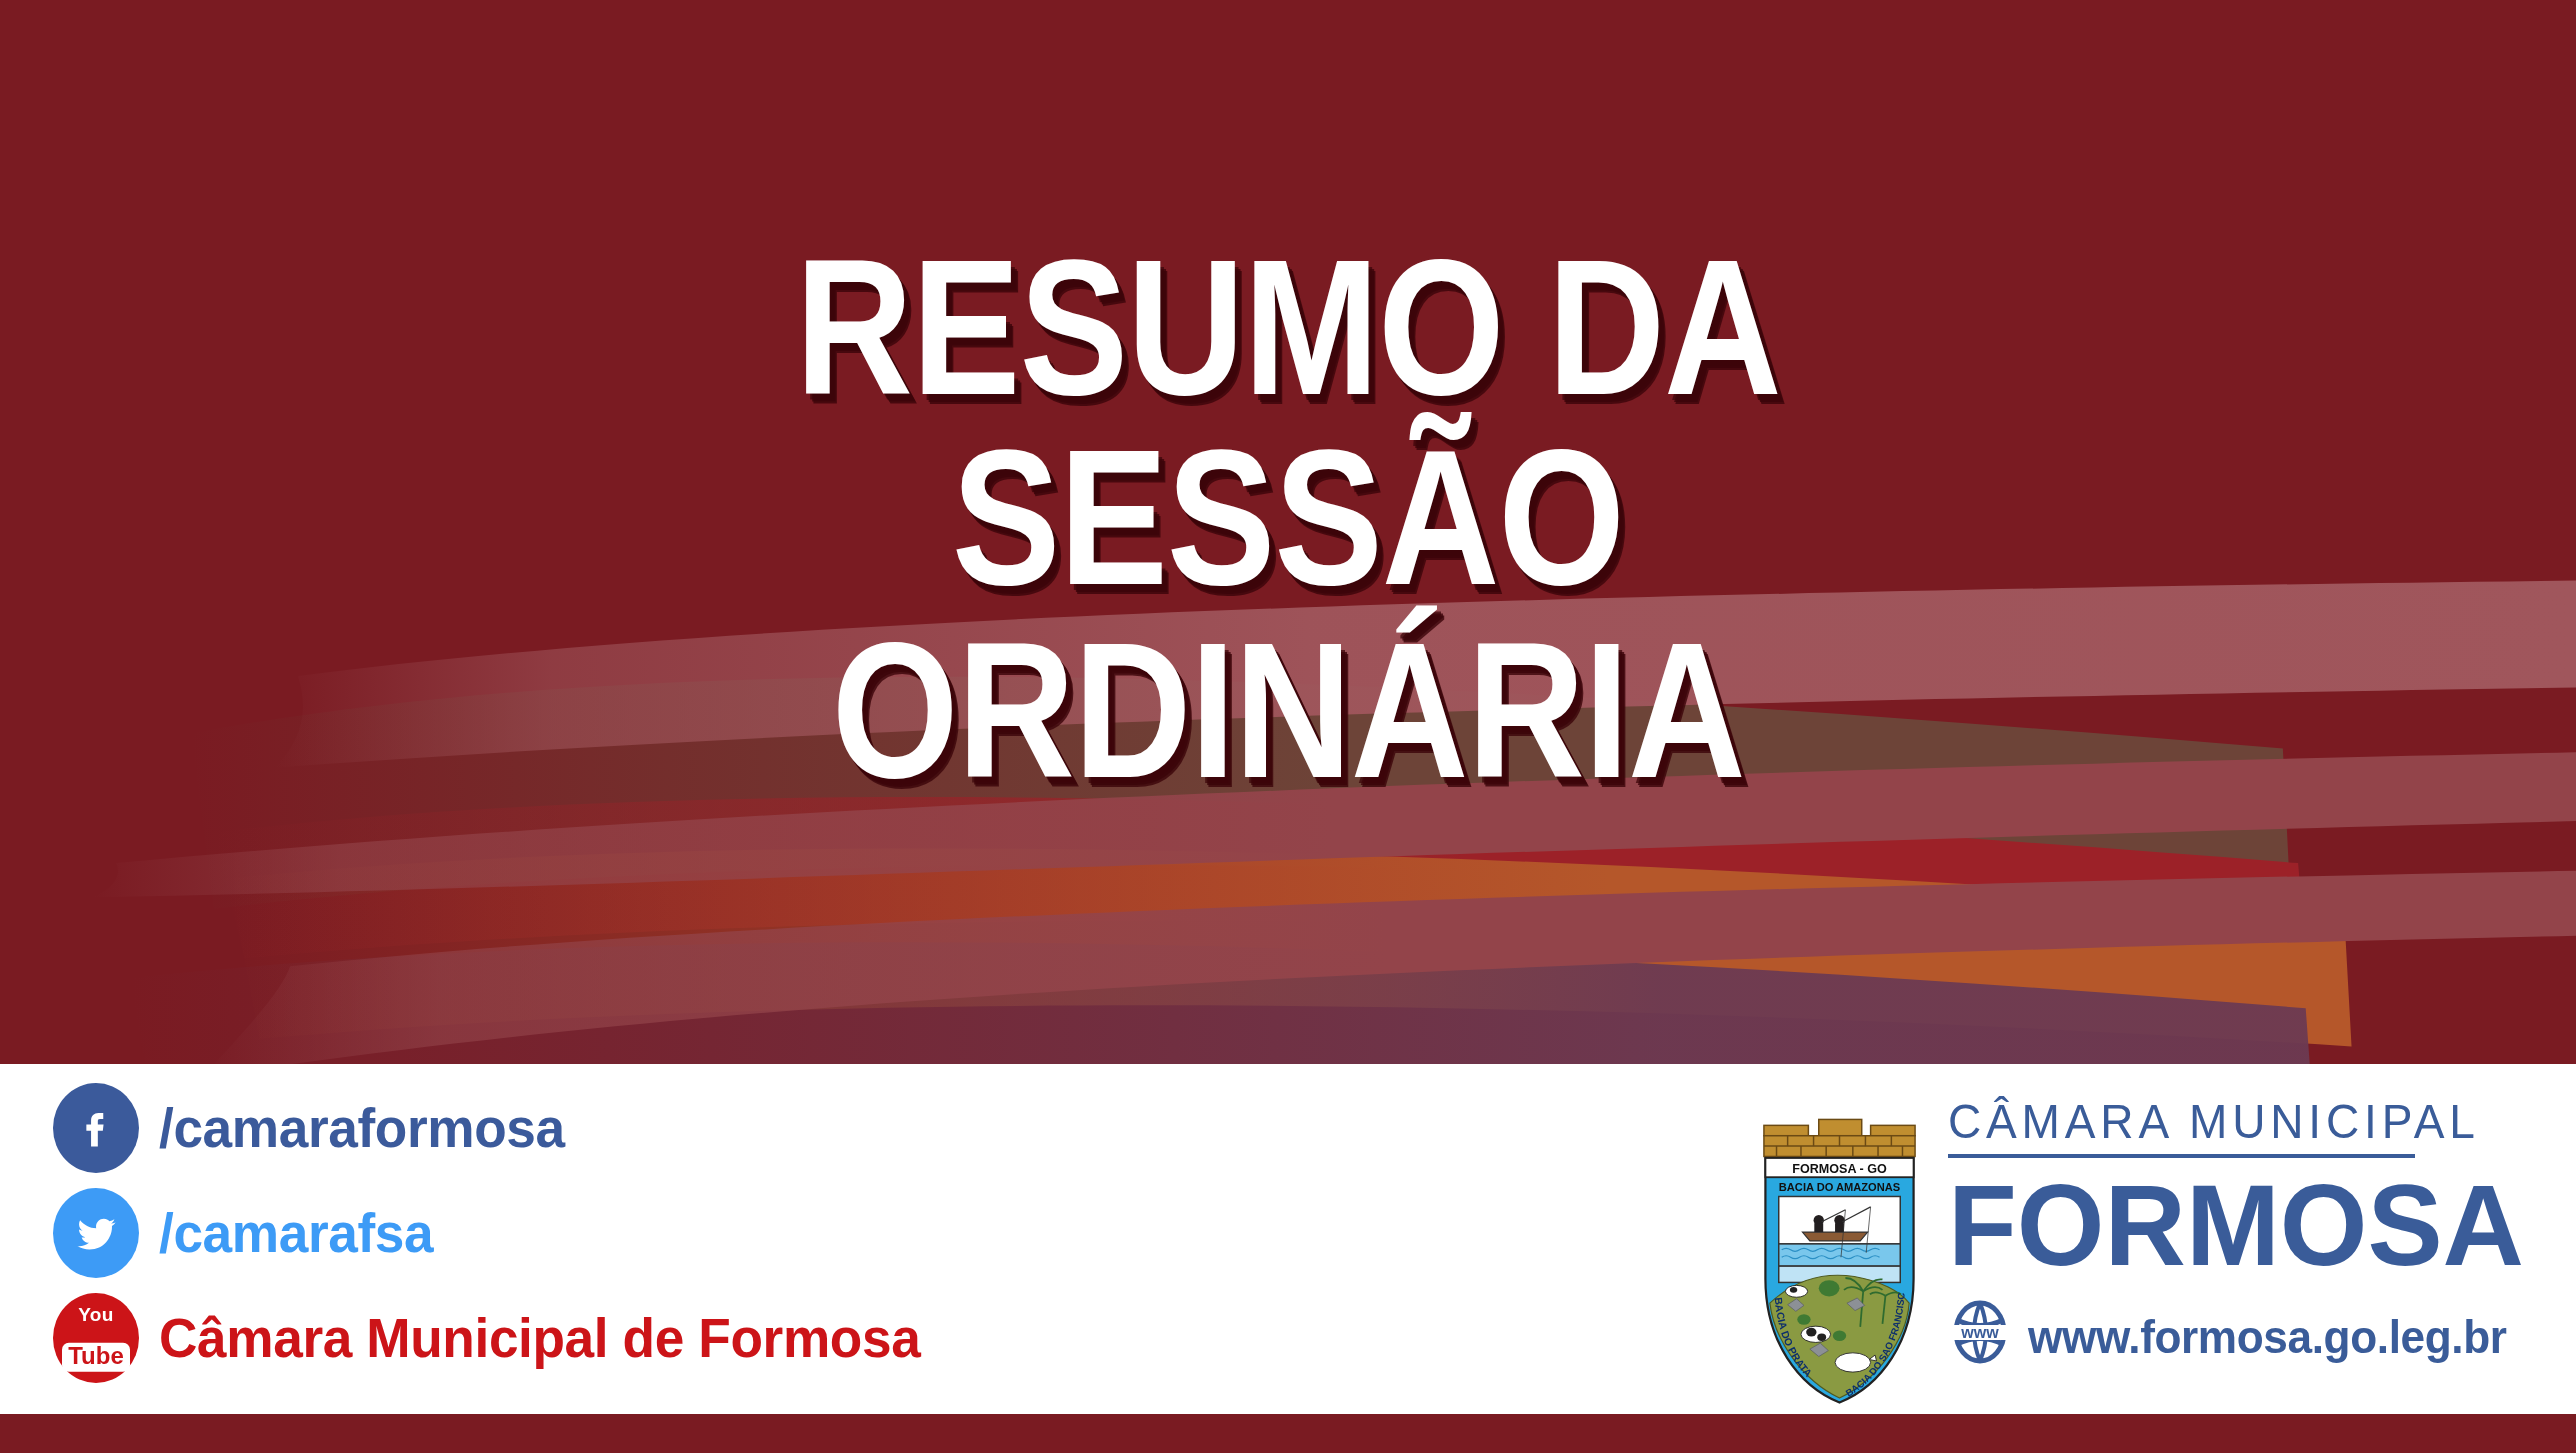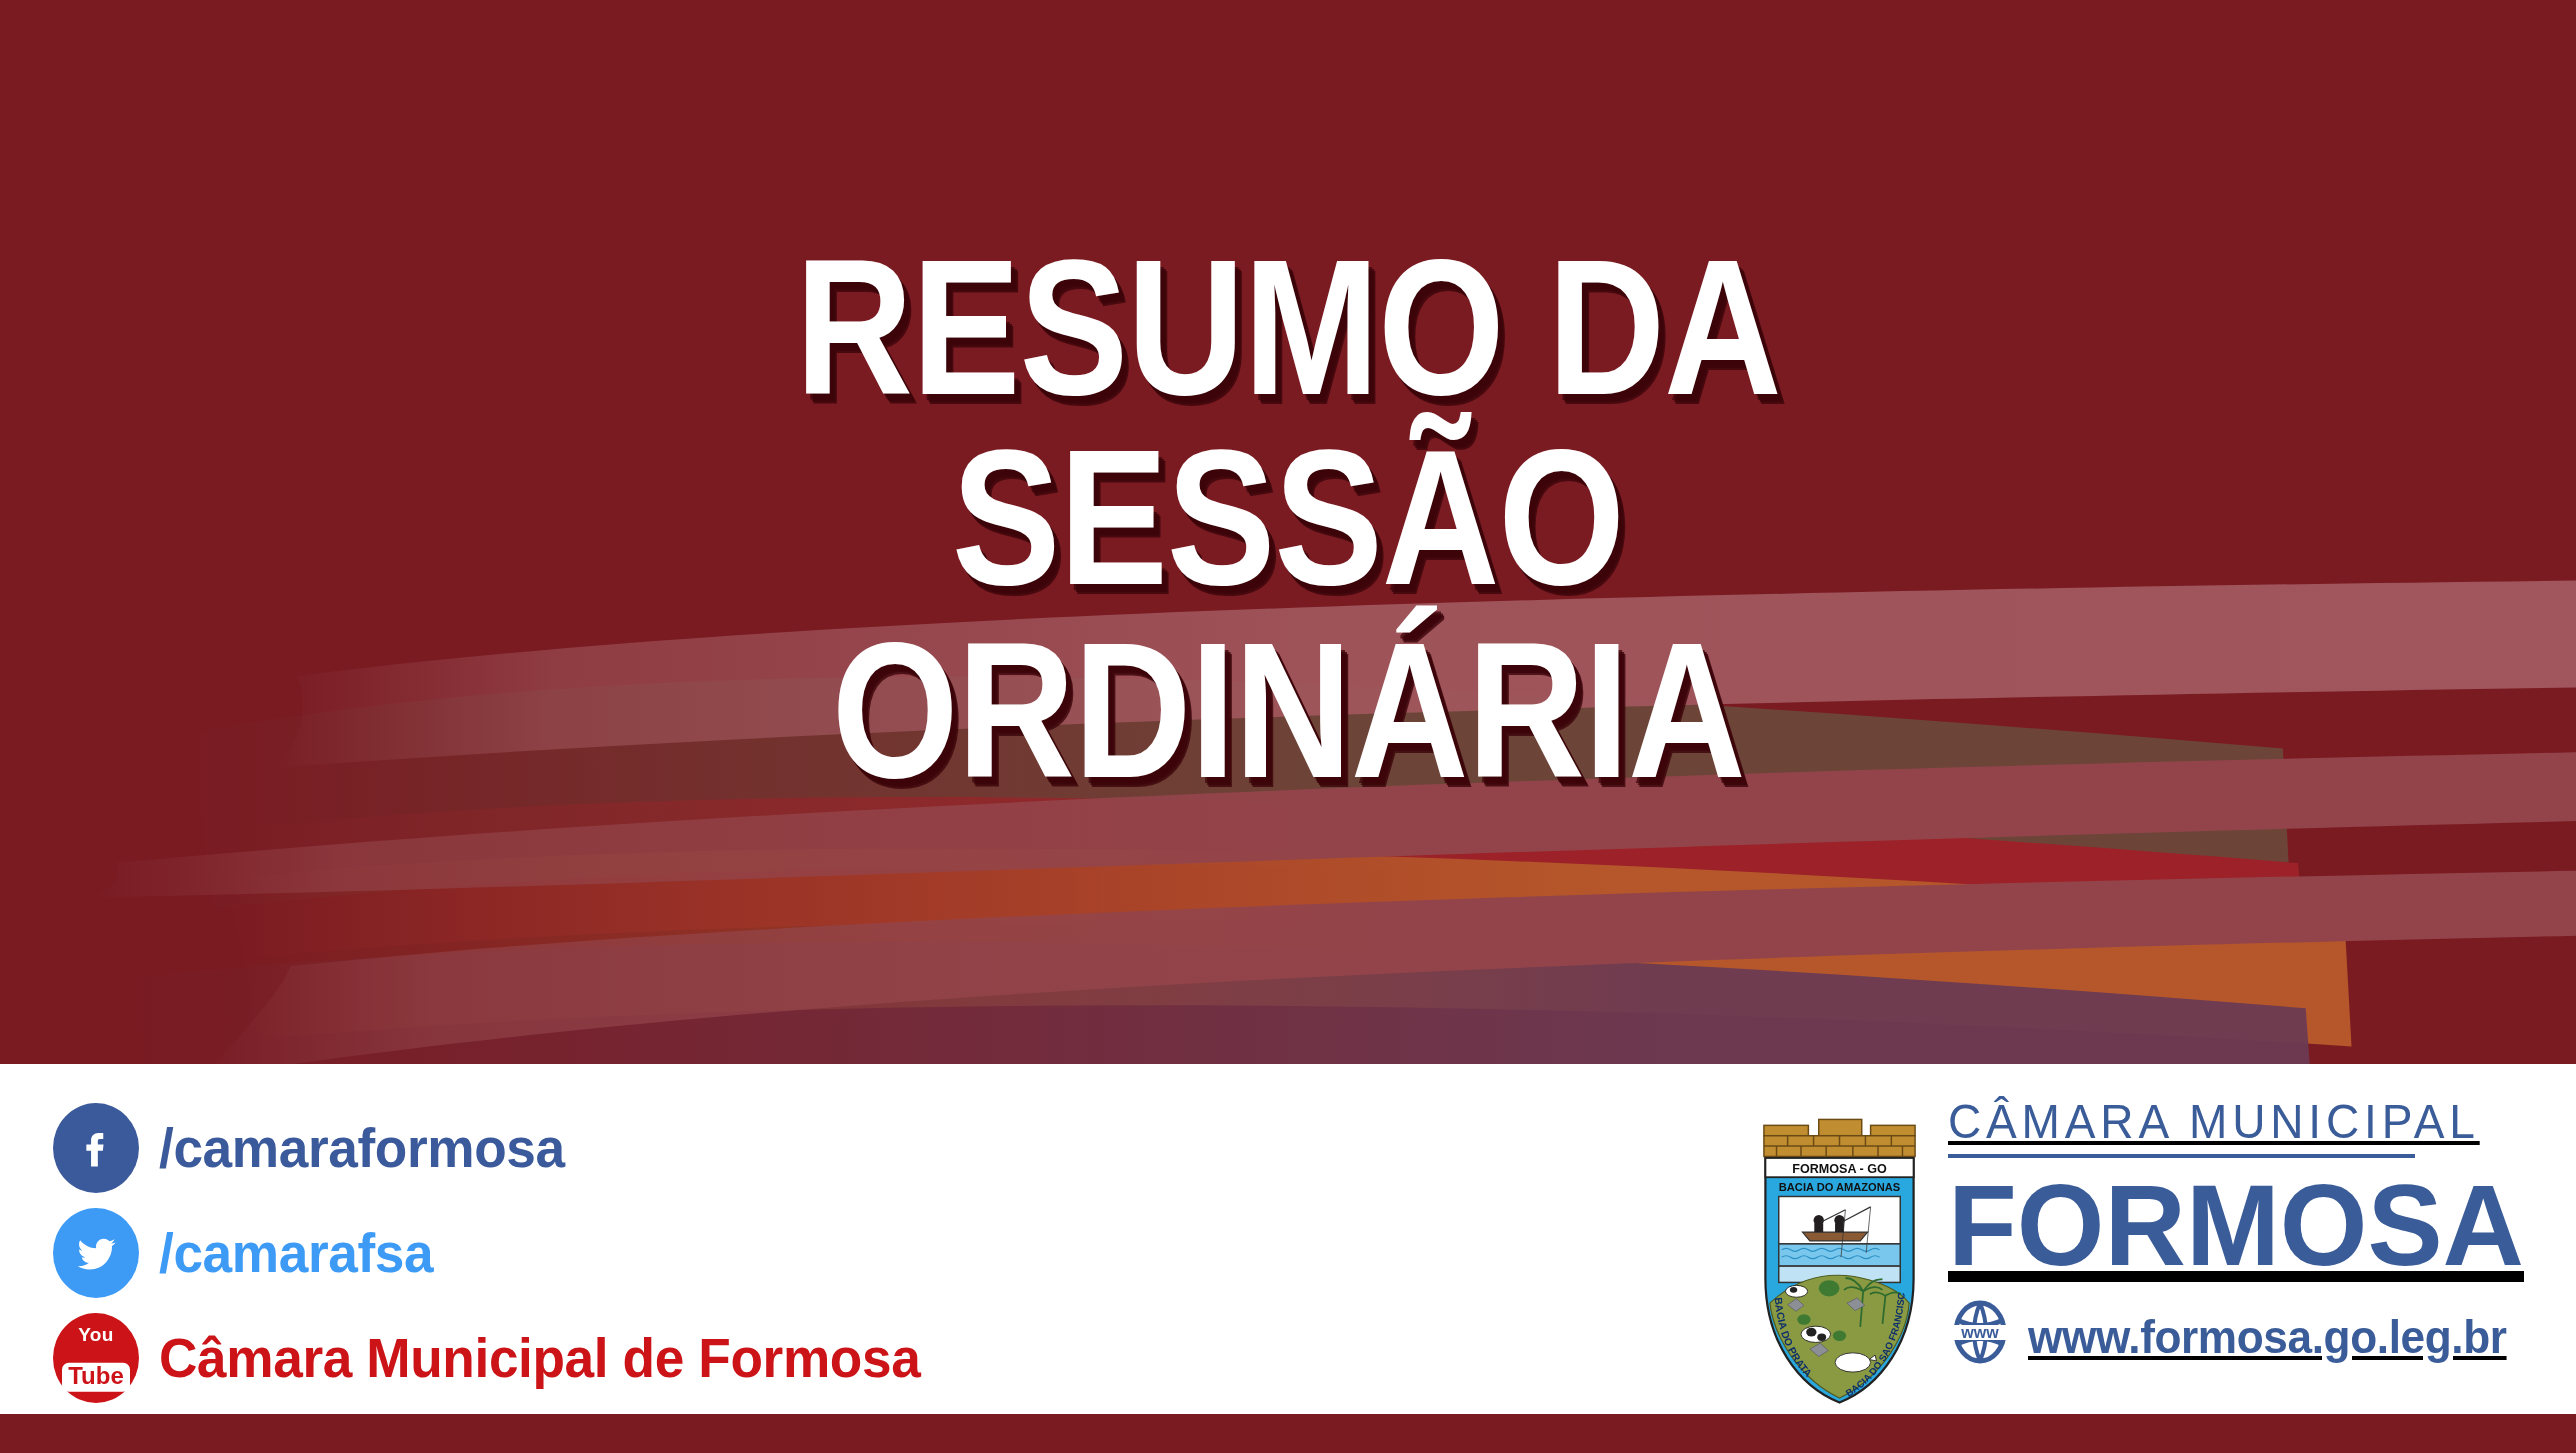--- a/index.html
+++ b/index.html
@@ -87,21 +87,21 @@
     top: 1414px;
     width: 2576px;
     height: 40px;
     background: #7a1b22;
   }
 
   
   .social-list {
     position: absolute;
     left: 53px;
-    top: 31px;
+    top: 11px;
     width: 1222px;
   }
   .social-row {
     display: flex;
     align-items: center;
     height: 105px;
   }
   .social-icon {
     width: 86px;
     height: 90px;
@@ -165,21 +165,20 @@
     width: 163px;
     height: 305px;
     flex: 0 0 auto;
     margin-top: 18.3px;
   }
   .brand-text {
     margin-left: 27.5px;
     margin-top: 12.2px;
     display: flex;
     flex-direction: column;
-    text-decoration: underline;
   }
   .brand-top {
     color: #3a5c99;
     font-family: "Liberation Sans Narrow", "Liberation Sans", sans-serif;
     font-weight: normal;
     font-size: 48px;
     letter-spacing: 5px;
     line-height: 1;
     white-space: nowrap;
     transform: scaleX(0.96);

